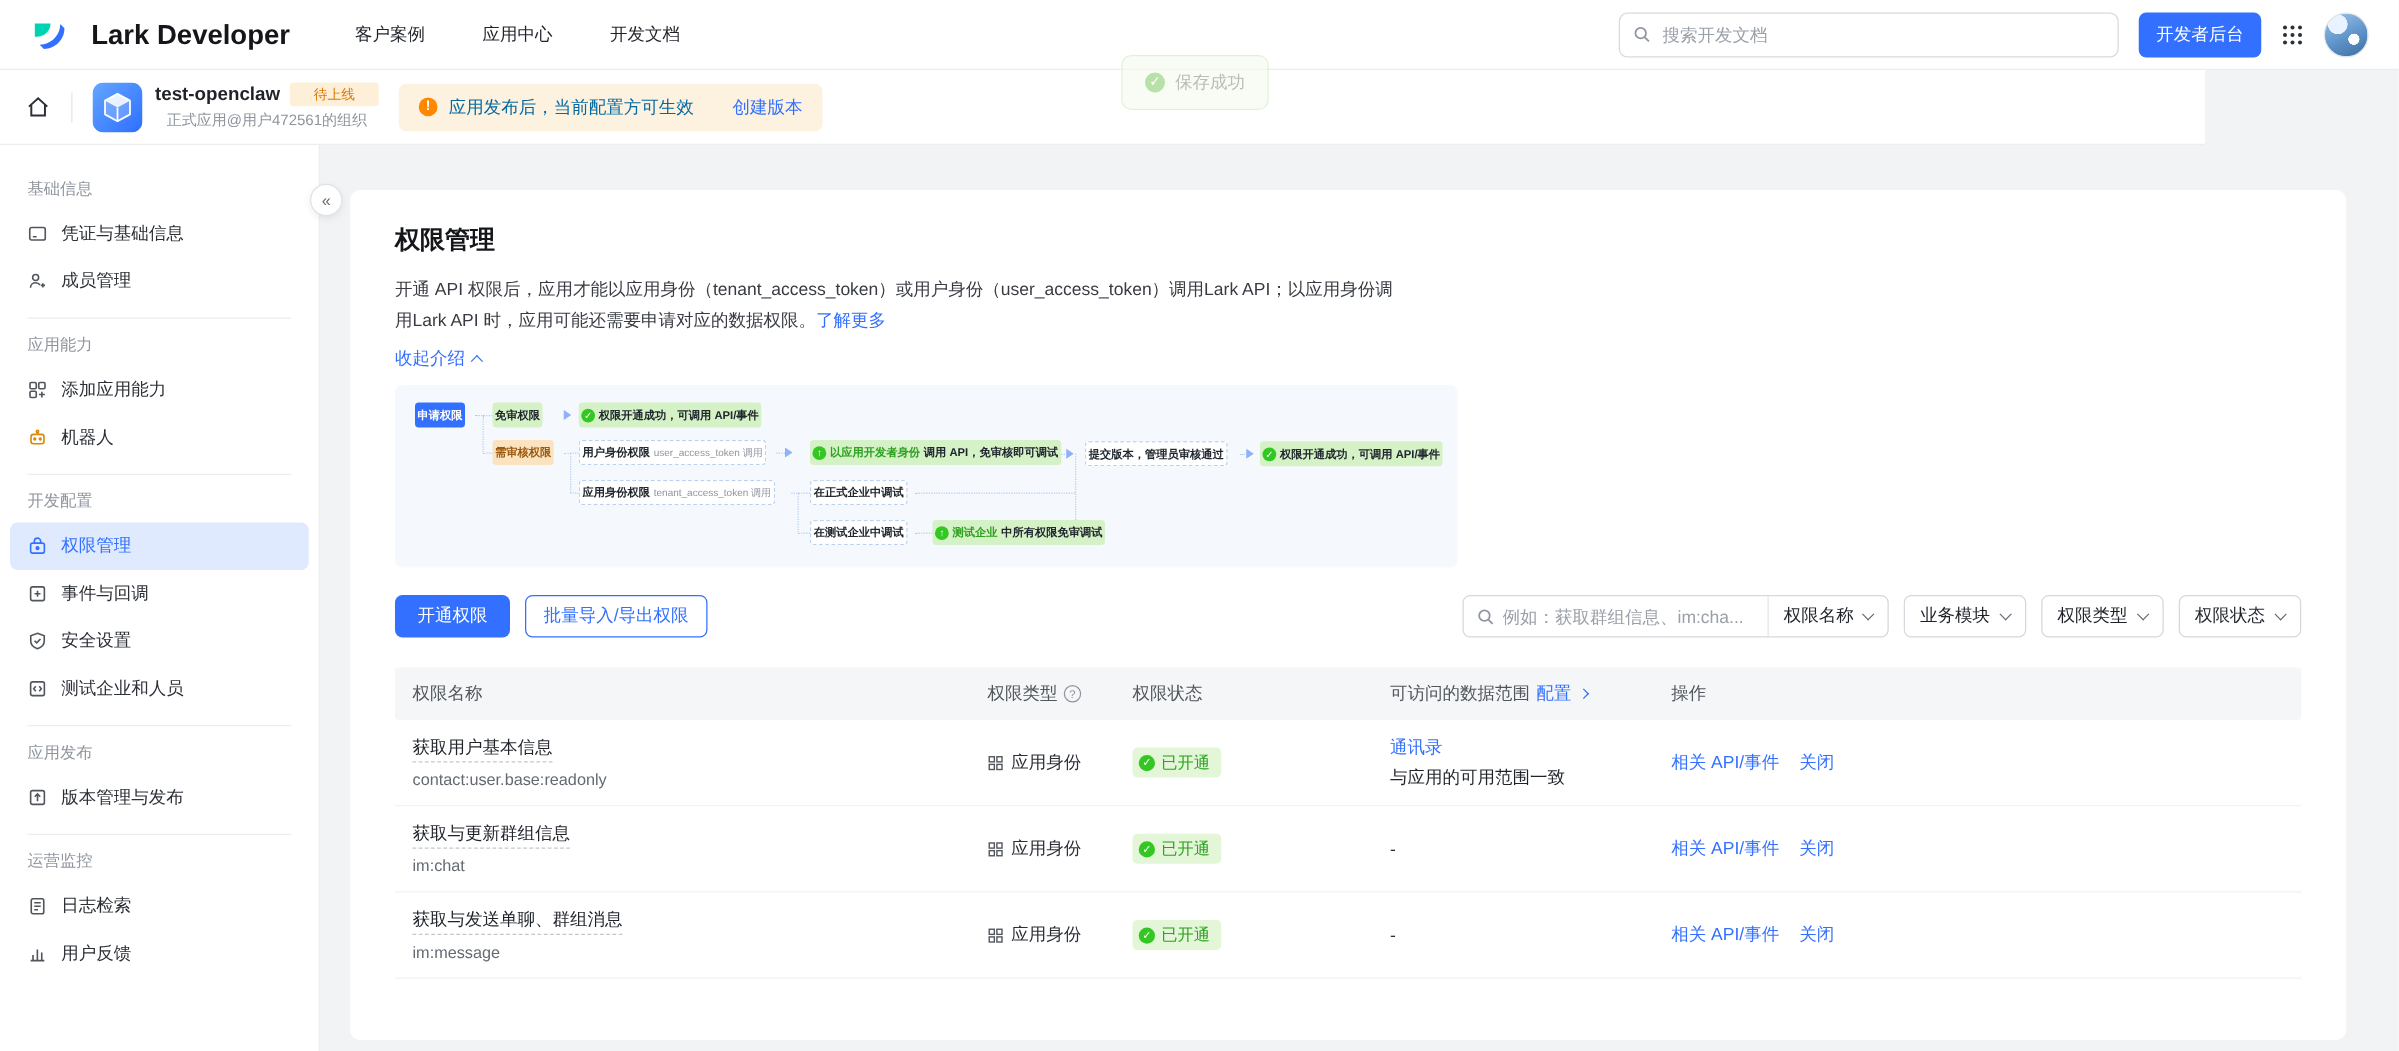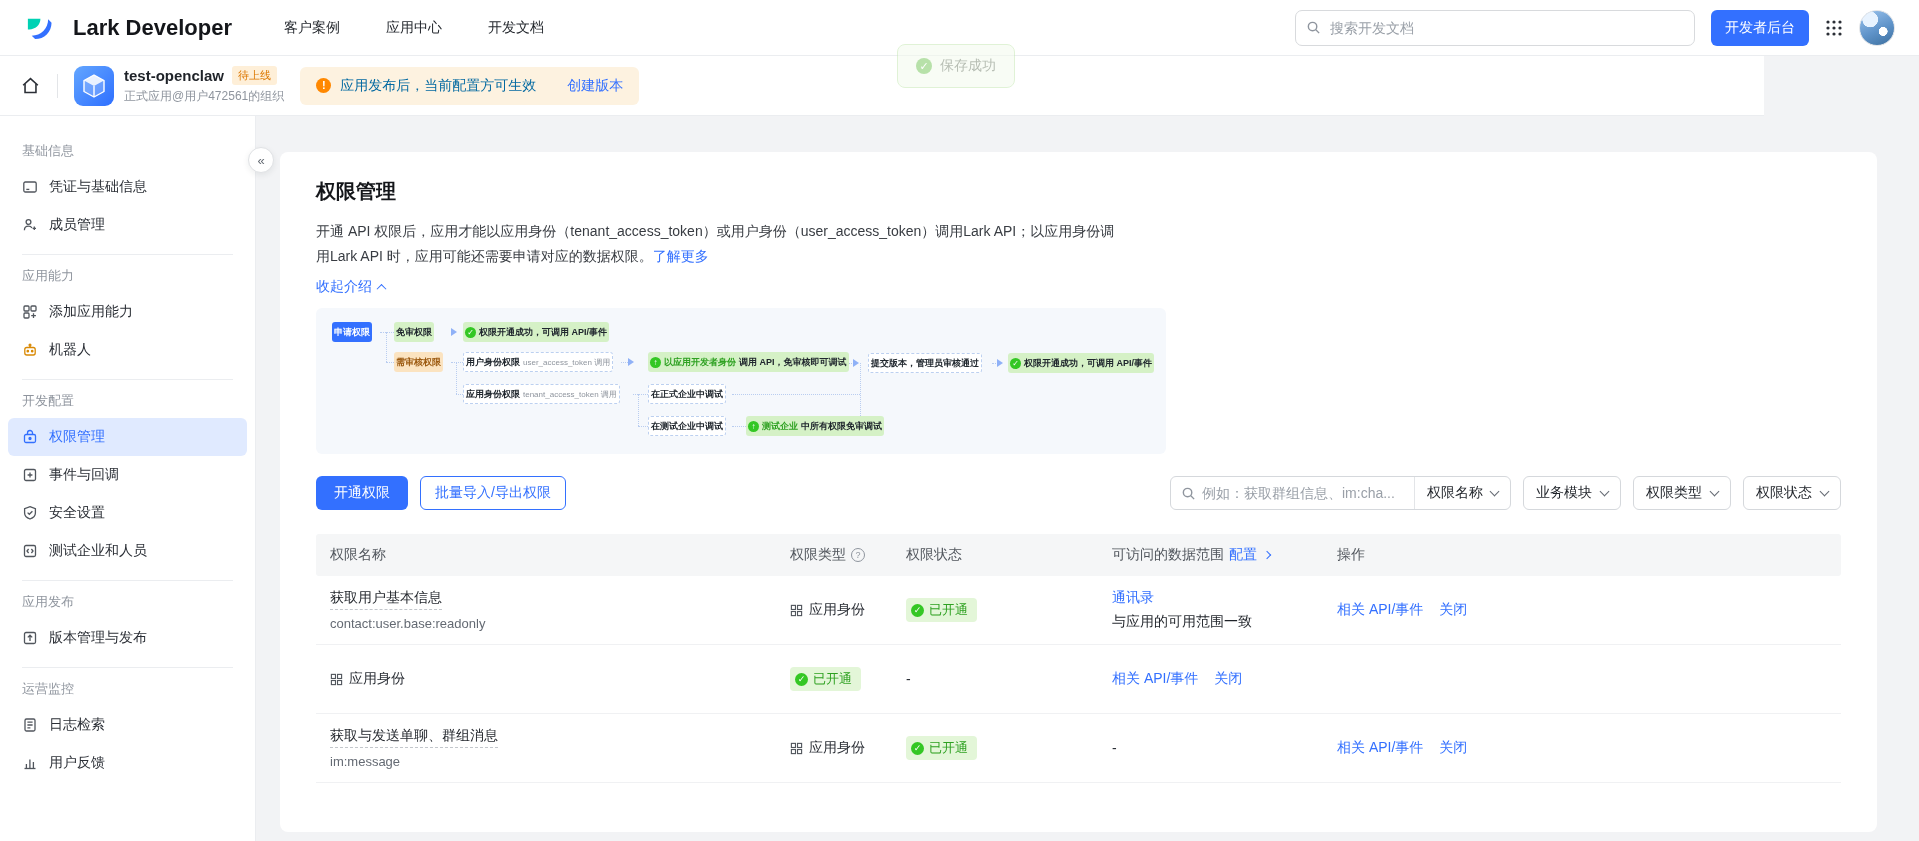--- a/index.html
+++ b/index.html
@@ -43,21 +43,21 @@
 
   
   .appbar{ position:absolute; top:56px; left:0; width:1764px; height:60px; background:#fff;
     border-bottom:1px solid #ebedf0; display:flex; align-items:center; padding:0 20px; z-index:10;}
   .icon-btn{ background:none; border:none; padding:0; cursor:pointer; display:flex; }
   .vdivider{ width:1px; height:24px; background:#e3e5e8; margin:0 16px;}
   .app-meta{ display:flex; align-items:center; gap:10px;}
   .app-texts{ display:flex; flex-direction:column; gap:3px;}
   .app-name-row{ display:flex; align-items:center; gap:8px;}
   .app-name{ font-size:15px; font-weight:bold; color:#1f2329;}
-  .app-badge{ font-size:11px; color:#dc7802; background:#feefd8; border-radius:3px; padding:2px 6px;}
+  .app-badge{ font-size:11px; color:#dc7802; background:#feefd8; border-radius:3px; padding:2px 19px;}
   .app-subtitle{ font-size:12px; color:#8f959e;text-align:center;}
   .notice{ margin-left:16px; height:38px; background:#fdf2e0; border-radius:6px;
     display:flex; align-items:center; padding:0 16px; gap:9px;}
   .warn-icon{ width:15px; height:15px; border-radius:50%; background:#ff8800; color:#fff;
     font-size:11px; font-weight:bold; line-height:15px; text-align:center; flex:none;}
   .notice-text{ font-size:14px; color:#0369a1;}
   .notice-link{ margin-left:22px; font-size:14px;}
 
   
   .sidebar{ position:absolute; top:116px; left:0; bottom:0; width:256px; background:#fff;
@@ -482,20 +482,24 @@
         <a class="link">通讯录</a>
         <div class="scope-note">与应用的可用范围一致</div>
       </div>
       <div class="ops">
         <a class="link">相关 API/事件</a>
         <a class="link">关闭</a>
       </div>
     </div>
 
     <div class="tbl-row">
+      <div>
+        <div class="perm-name">获取与更新群组信息</div>
+        <div class="perm-code">im:chat</div>
+      </div>
       <div class="type-cell">
         <svg width="13" height="13" viewBox="0 0 14 14" fill="none" stroke="currentColor" stroke-width="1.2">
           <rect x="1.5" y="1.5" width="4.4" height="4.4"></rect>
             <rect x="8.1" y="1.5" width="4.4" height="4.4"></rect>
           <rect x="1.5" y="8.1" width="4.4" height="4.4"></rect>
             <rect x="8.1" y="8.1" width="4.4" height="4.4"></rect>
           </svg>
         <span>应用身份</span>
       </div>
       <div>

